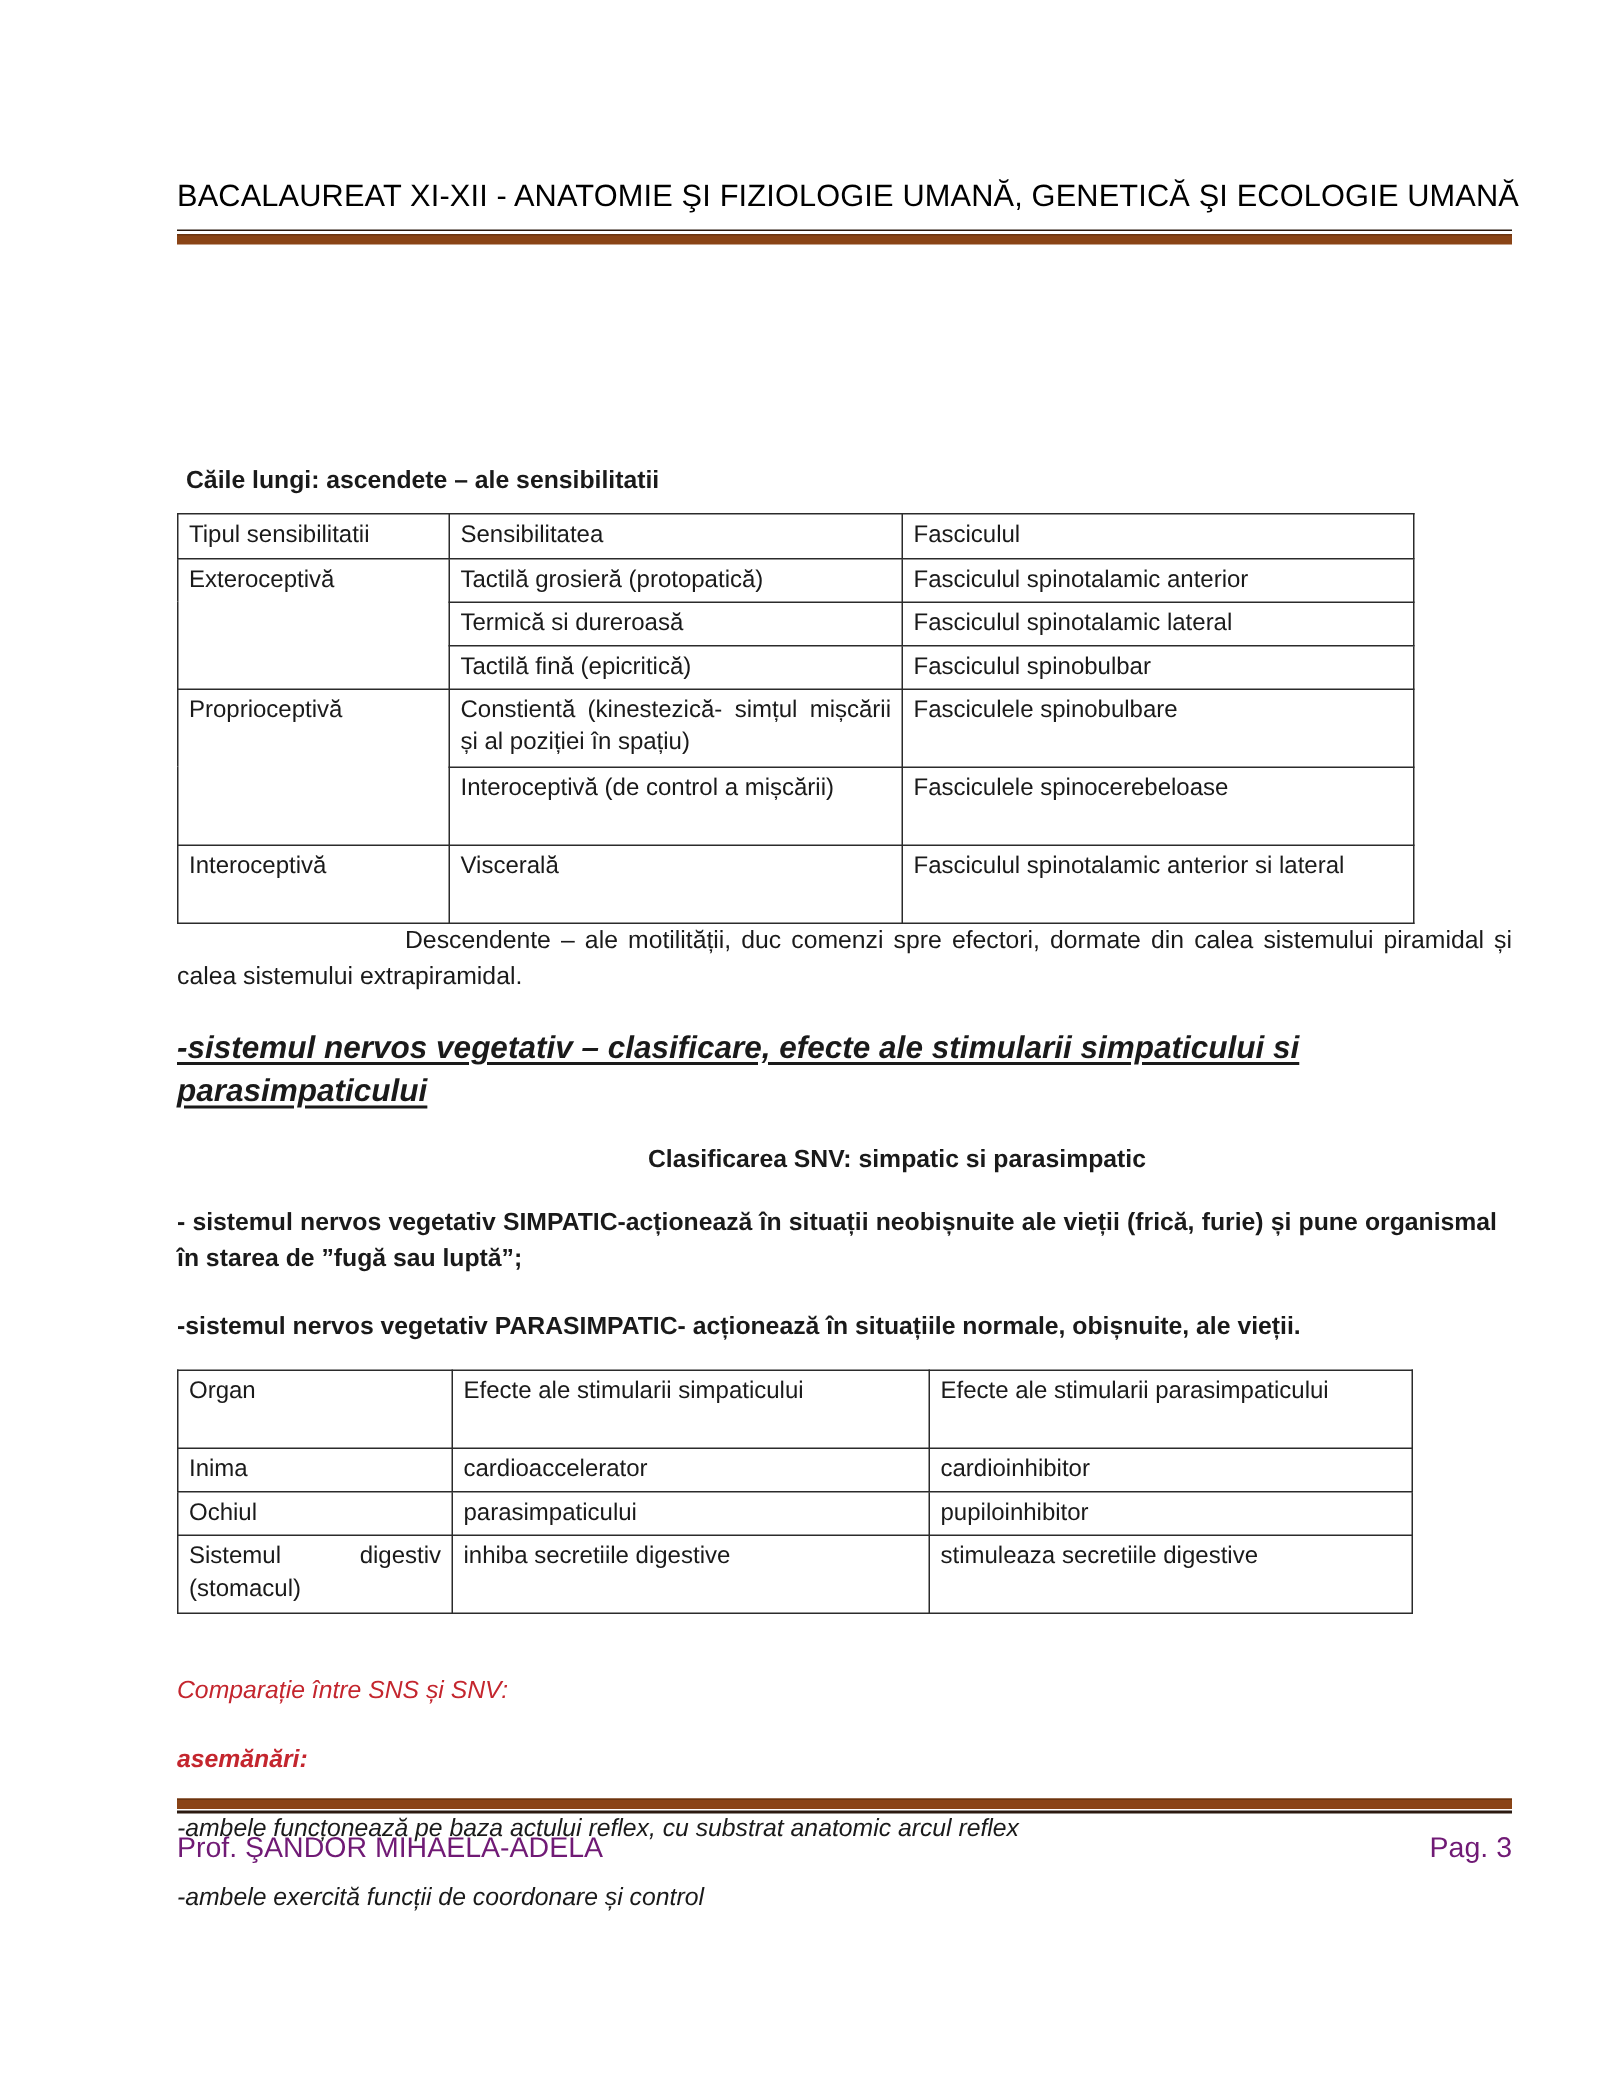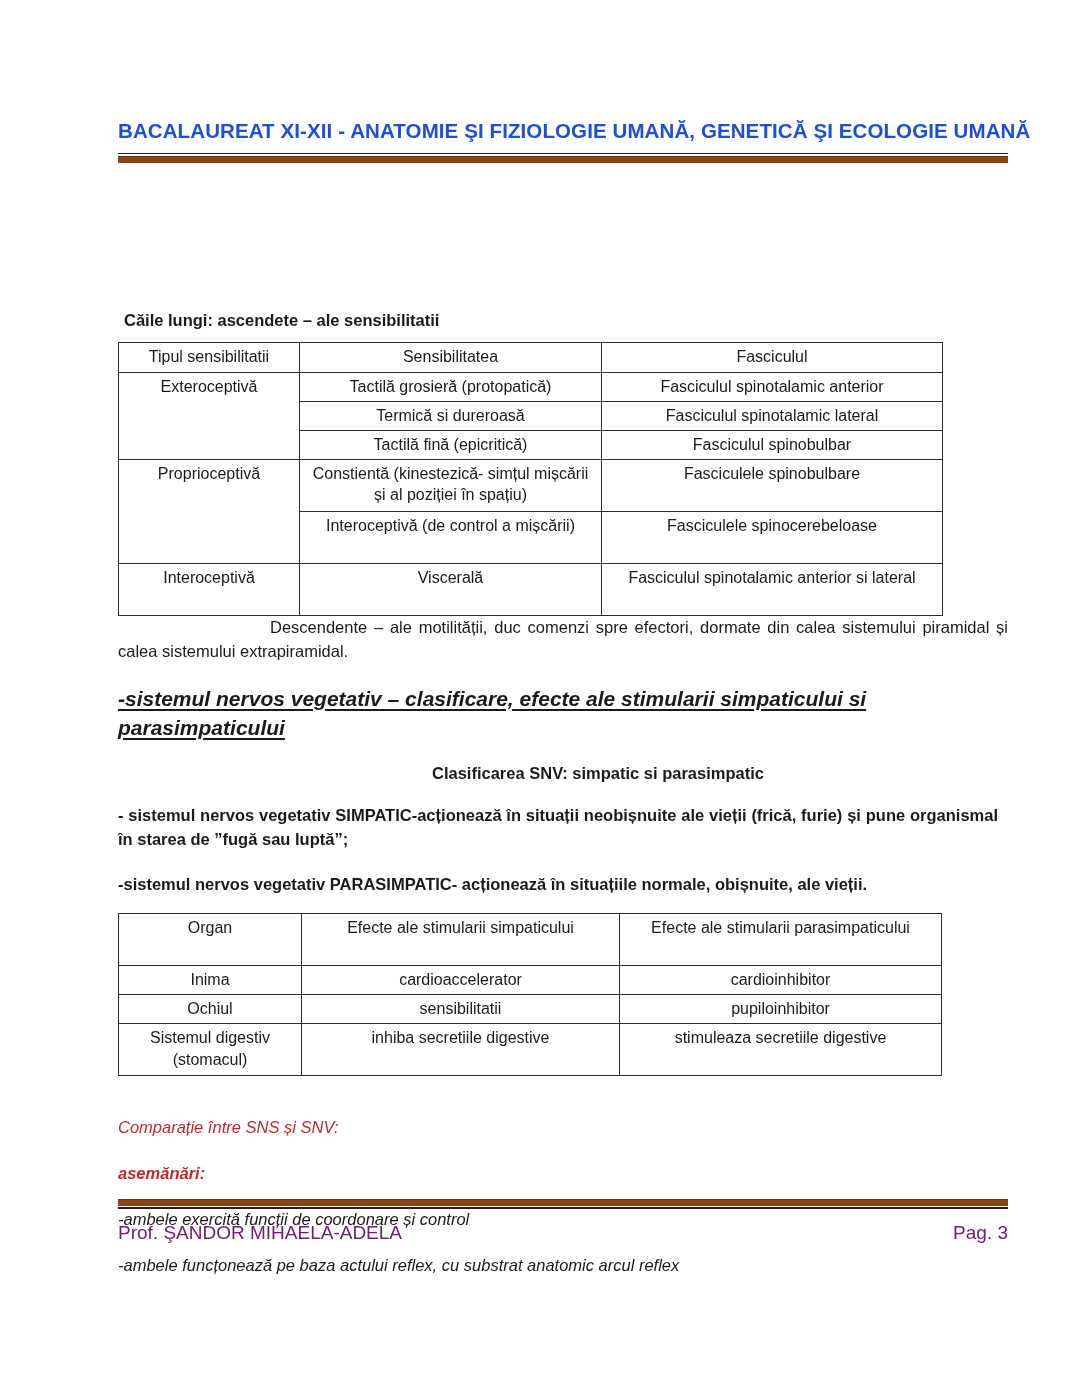--- a/index.html
+++ b/index.html
@@ -27,23 +27,23 @@
 
   
   .header {
     position: absolute;
     left: 118px;
     top: 118px;
     width: 890px;
   }
   .header-title {
     font-size: 20.5px;
-    font-weight: 700;
+    font-weight: 400;
     letter-spacing: 0.1px;
-    color: #1d4ed8;
+    color: #000000;
     white-space: nowrap;
     text-align: center;
     line-height: 1.25;
   }
   .header-rule {
     margin-top: 9px;
     width: 890px;
     height: 10px;
     position: relative;
   }
@@ -85,21 +85,20 @@
     table-layout: fixed;
     font-size: 16px;
     line-height: 1.32;
     color: #1a1a1a;
   }
   table.doc-table td {
     border: 1.3px solid #2b2b2b;
     padding: 3px 7px 4px 7px;
     vertical-align: top;
     word-wrap: break-word;
-    text-align: center;
   }
   td.just-all { text-align: justify; }
 
   #table-sensibilitate { width: 824px; }
   #table-sensibilitate col.c1 { width: 181px; }
   #table-sensibilitate col.c2 { width: 302px; }
   #table-sensibilitate col.c3 { width: 341px; }
 
   #table-snv { width: 823px; }
   #table-snv col.c1 { width: 183px; }
@@ -300,39 +299,39 @@
             <td>Efecte ale stimularii simpaticului</td>
             <td class="just-all">Efecte ale stimularii parasimpaticului</td>
           </tr>
           <tr>
             <td>Inima</td>
             <td>cardioaccelerator</td>
             <td>cardioinhibitor</td>
           </tr>
           <tr>
             <td>Ochiul</td>
-            <td>sensibilitatii</td>
+            <td>parasimpaticului</td>
             <td>pupiloinhibitor</td>
           </tr>
           <tr>
             <td class="just-all cell-tall-1">Sistemul digestiv (stomacul)</td>
             <td>inhiba secretiile digestive</td>
             <td>stimuleaza secretiile digestive</td>
           </tr>
         </tbody>
       </table>
     </div>
 
     <p class="p-red p-red-title red">Comparație între SNS și SNV:</p>
 
     <p class="p-red p-red-sub red">asemănări:</p>
 
+    <p class="p-italic-item">-ambele funcțonează pe baza actului reflex, cu substrat anatomic arcul reflex</p>
+
     <p class="p-italic-item">-ambele exercită funcții de coordonare și control</p>
-
-    <p class="p-italic-item">-ambele funcțonează pe baza actului reflex, cu substrat anatomic arcul reflex</p>
 
   </div>
 
   <div class="footer">
     <div class="footer-rule">
       <div class="thick"></div>
       <div class="thin"></div>
     </div>
     <div class="footer-row">
       <span>Prof. ŞANDOR MIHAELA-ADELA</span>

